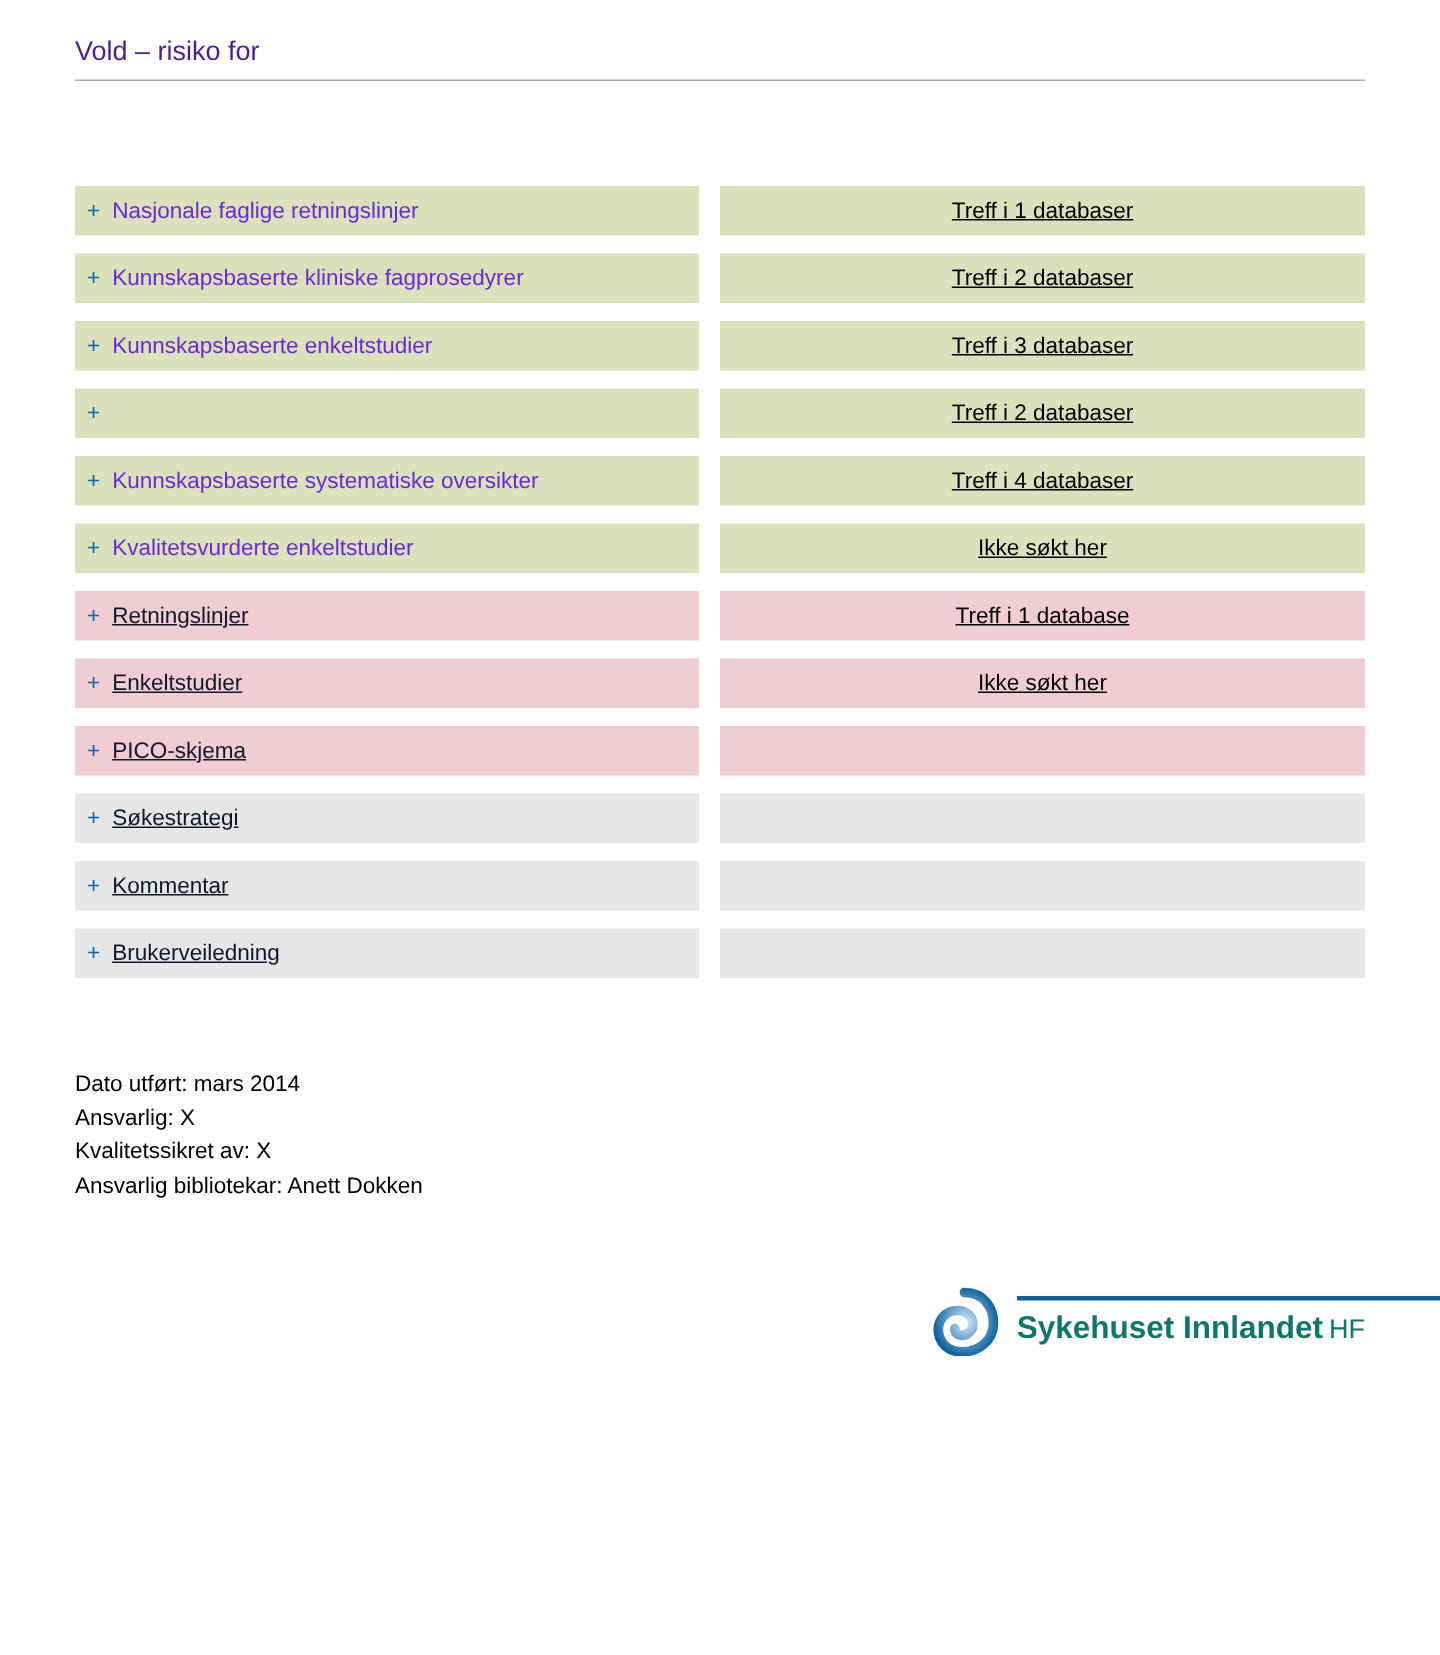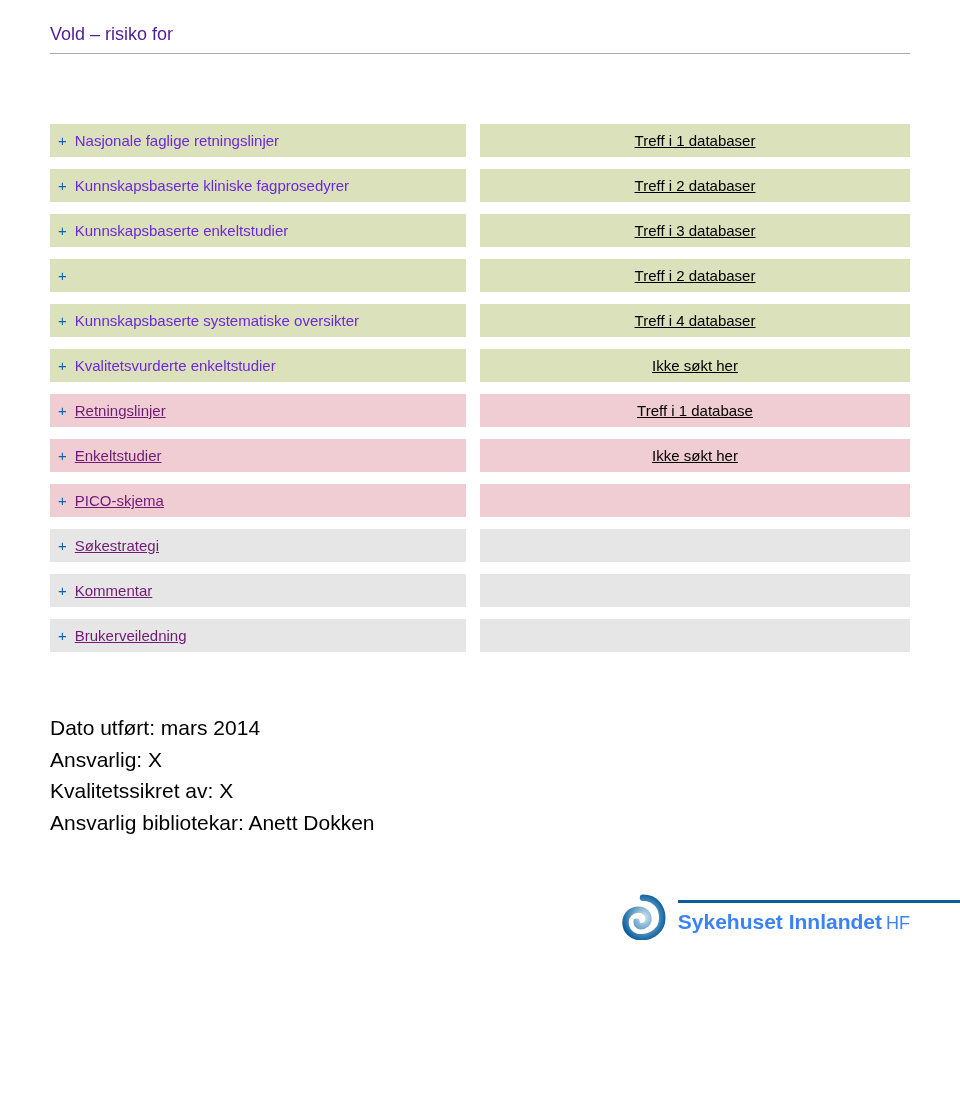--- a/index.html
+++ b/index.html
@@ -36,31 +36,31 @@
     text-align: right;
     text-decoration: underline;
   }
   .green .label-cell, .green .value-cell { background: #dbe2bb; }
   .red .label-cell,  .red .value-cell  { background: #efcdd2; }
   .gray .label-cell, .gray .value-cell { background: #e6e6e6; }
   .red .value-cell.empty, .gray .value-cell.empty {
     flex: 1;
   }
   .plus { color: #0b63b5; margin-right: 8px; }
-  .link { color: #701a75; text-decoration: underline; cursor: pointer; }
+  .link { color: #0f172a; text-decoration: underline; cursor: pointer; }
   .nolink { color: #6d28d9; }
-  .footer-block { margin-top: 60px; font-size: 21px; line-height: 1.5; }
+  .footer-block { margin-top: 60px; font-size: 15px; line-height: 1.5; }
   .logo-wrap {
     display: flex; justify-content: flex-end; margin-top: 56px;
   }
   .logo {
     display: flex; align-items: center; gap: 12px;
   }
   .logo-text {
-    color: #3b82f6; font-size: 21px; font-weight: bold;
+    color: #0f766e; font-size: 21px; font-weight: bold;
     white-space: nowrap;
   }
   .logo-hf { font-weight: normal; font-size: 18px; margin-left: 4px; }
   .logo-line {
     width: 328px; height: 3px; background: #0b5f9e;
     position: absolute; top: 0; left: 0;
   }
   .logo-box { position: relative; padding-top: 10px; }
   svg.logo-svg { width: 46px; height: 46px; }
 </style>

